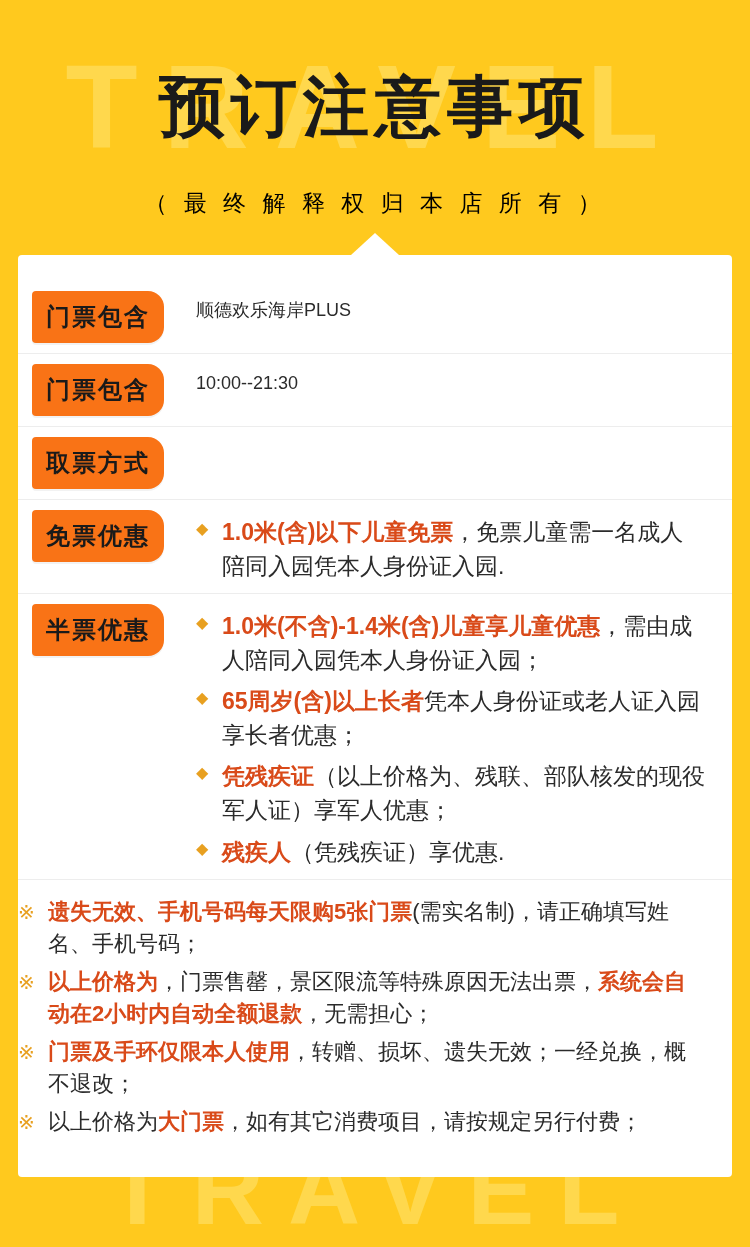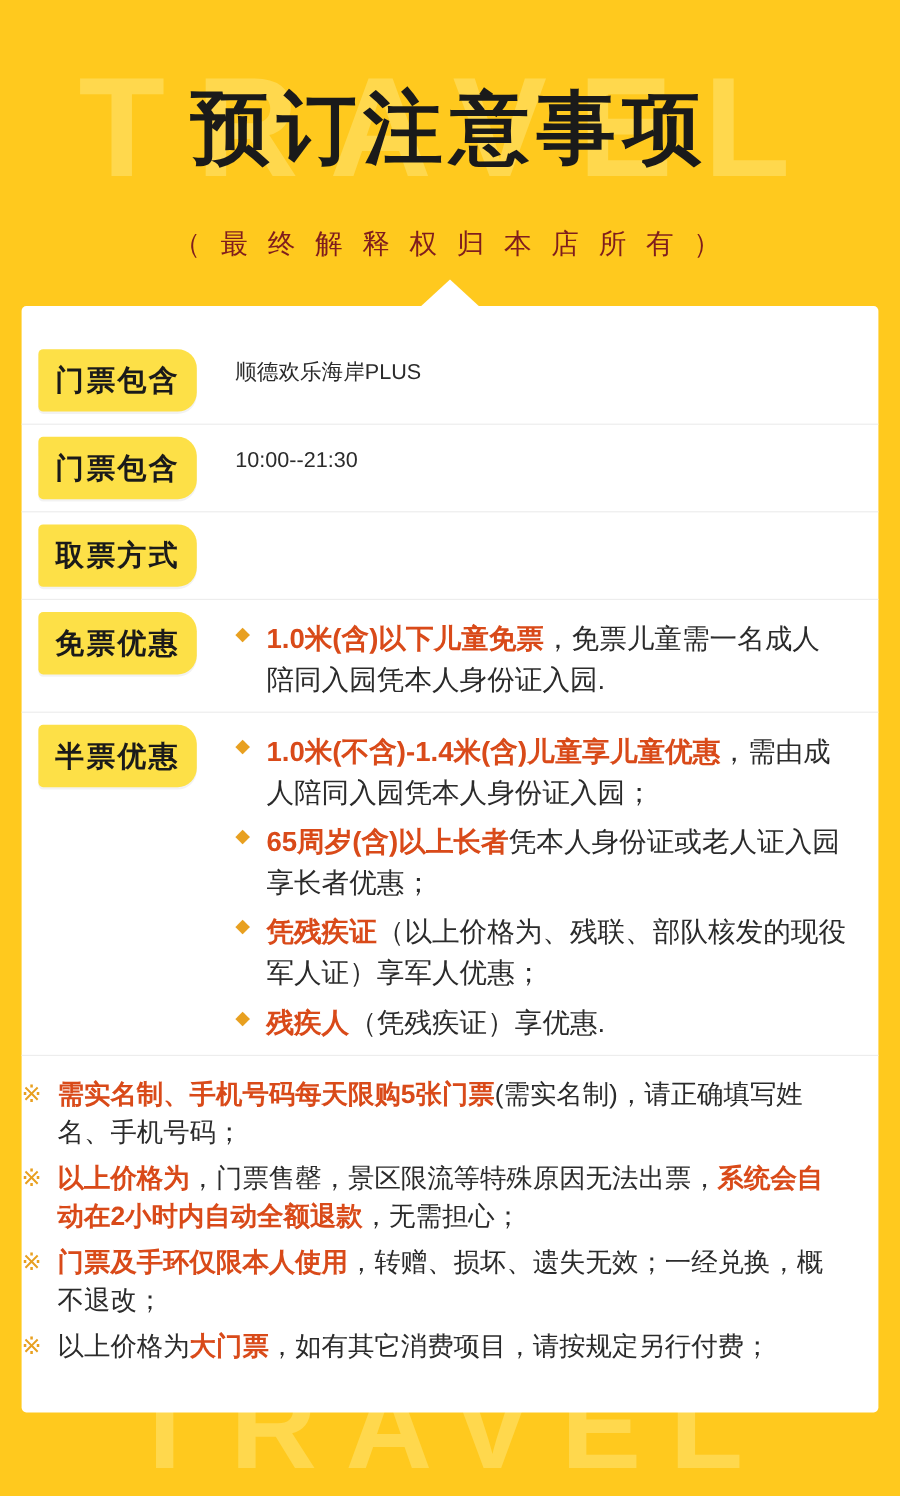--- a/index.html
+++ b/index.html
@@ -51,21 +51,21 @@
     font-weight: bold;
     letter-spacing: 6px;
     color: #1a1a1a;
     font-family: "Liberation Sans", "DejaVu Sans", sans-serif;
   }
   .subtitle {
     position: relative;
     text-align: center;
     font-size: 23px;
     letter-spacing: 5px;
-    color: #7f1d1d;
+    color: #000000;
     margin-top: 36px;
   }
   .arrow {
     position: relative;
     width: 0;
     height: 0;
     margin: 14px auto 0 auto;
     border-left: 24px solid transparent;
     border-right: 24px solid transparent;
     border-bottom: 22px solid #FFFFFF;
@@ -88,21 +88,21 @@
   }
   .label-wrap {
     flex: 0 0 178px;
     padding-left: 14px;
     box-sizing: border-box;
     display: flex;
     align-items: center;
     min-height: 48px;
   }
   .label {
-    background: #fde047;
+    background: #f97316;
     color: #1a1a1a;
     font-size: 24px;
     font-weight: bold;
     letter-spacing: 2px;
     padding: 10px 14px;
     border-radius: 4px 16px 16px 4px;
     white-space: nowrap;
     box-shadow: 0 2px 0 rgba(0,0,0,0.05);
   }
   .label.spaced {
@@ -218,21 +218,21 @@
         <li><span class="hl">65周岁(含)以上长者</span><span>凭本人身份证或老人证入园享长者优惠；</span></li>
         <li><span class="hl">凭残疾证</span><span>（以上价格为、残联、部队核发的现役军人证）享军人优惠；</span></li>
         <li><span class="hl">残疾人</span><span>（凭残疾证）享优惠.</span></li>
       </ul>
     </div>
   </div>
 
   <div class="row row-remark">
     <div class="content">
       <ul class="notes">
-        <li><span class="hl">需实名制、手机号码每天限购5张门票</span><span>(需实名制)，请正确填写姓名、手机号码；</span></li>
+        <li><span class="hl">遗失无效、手机号码每天限购5张门票</span><span>(需实名制)，请正确填写姓名、手机号码；</span></li>
         <li><span class="hl">以上价格为</span><span>，门票售罄，景区限流等特殊原因无法出票，</span><span class="hl">系统会自动在2小时内自动全额退款</span><span>，无需担心；</span></li>
         <li><span class="hl">门票及手环仅限本人使用</span><span>，转赠、损坏、遗失无效；一经兑换，概不退改；</span></li>
         <li><span>以上价格为</span><span class="hl">大门票</span><span>，如有其它消费项目，请按规定另行付费；</span></li>
 
       </ul>
     </div>
   </div>
 
 </div>
 

